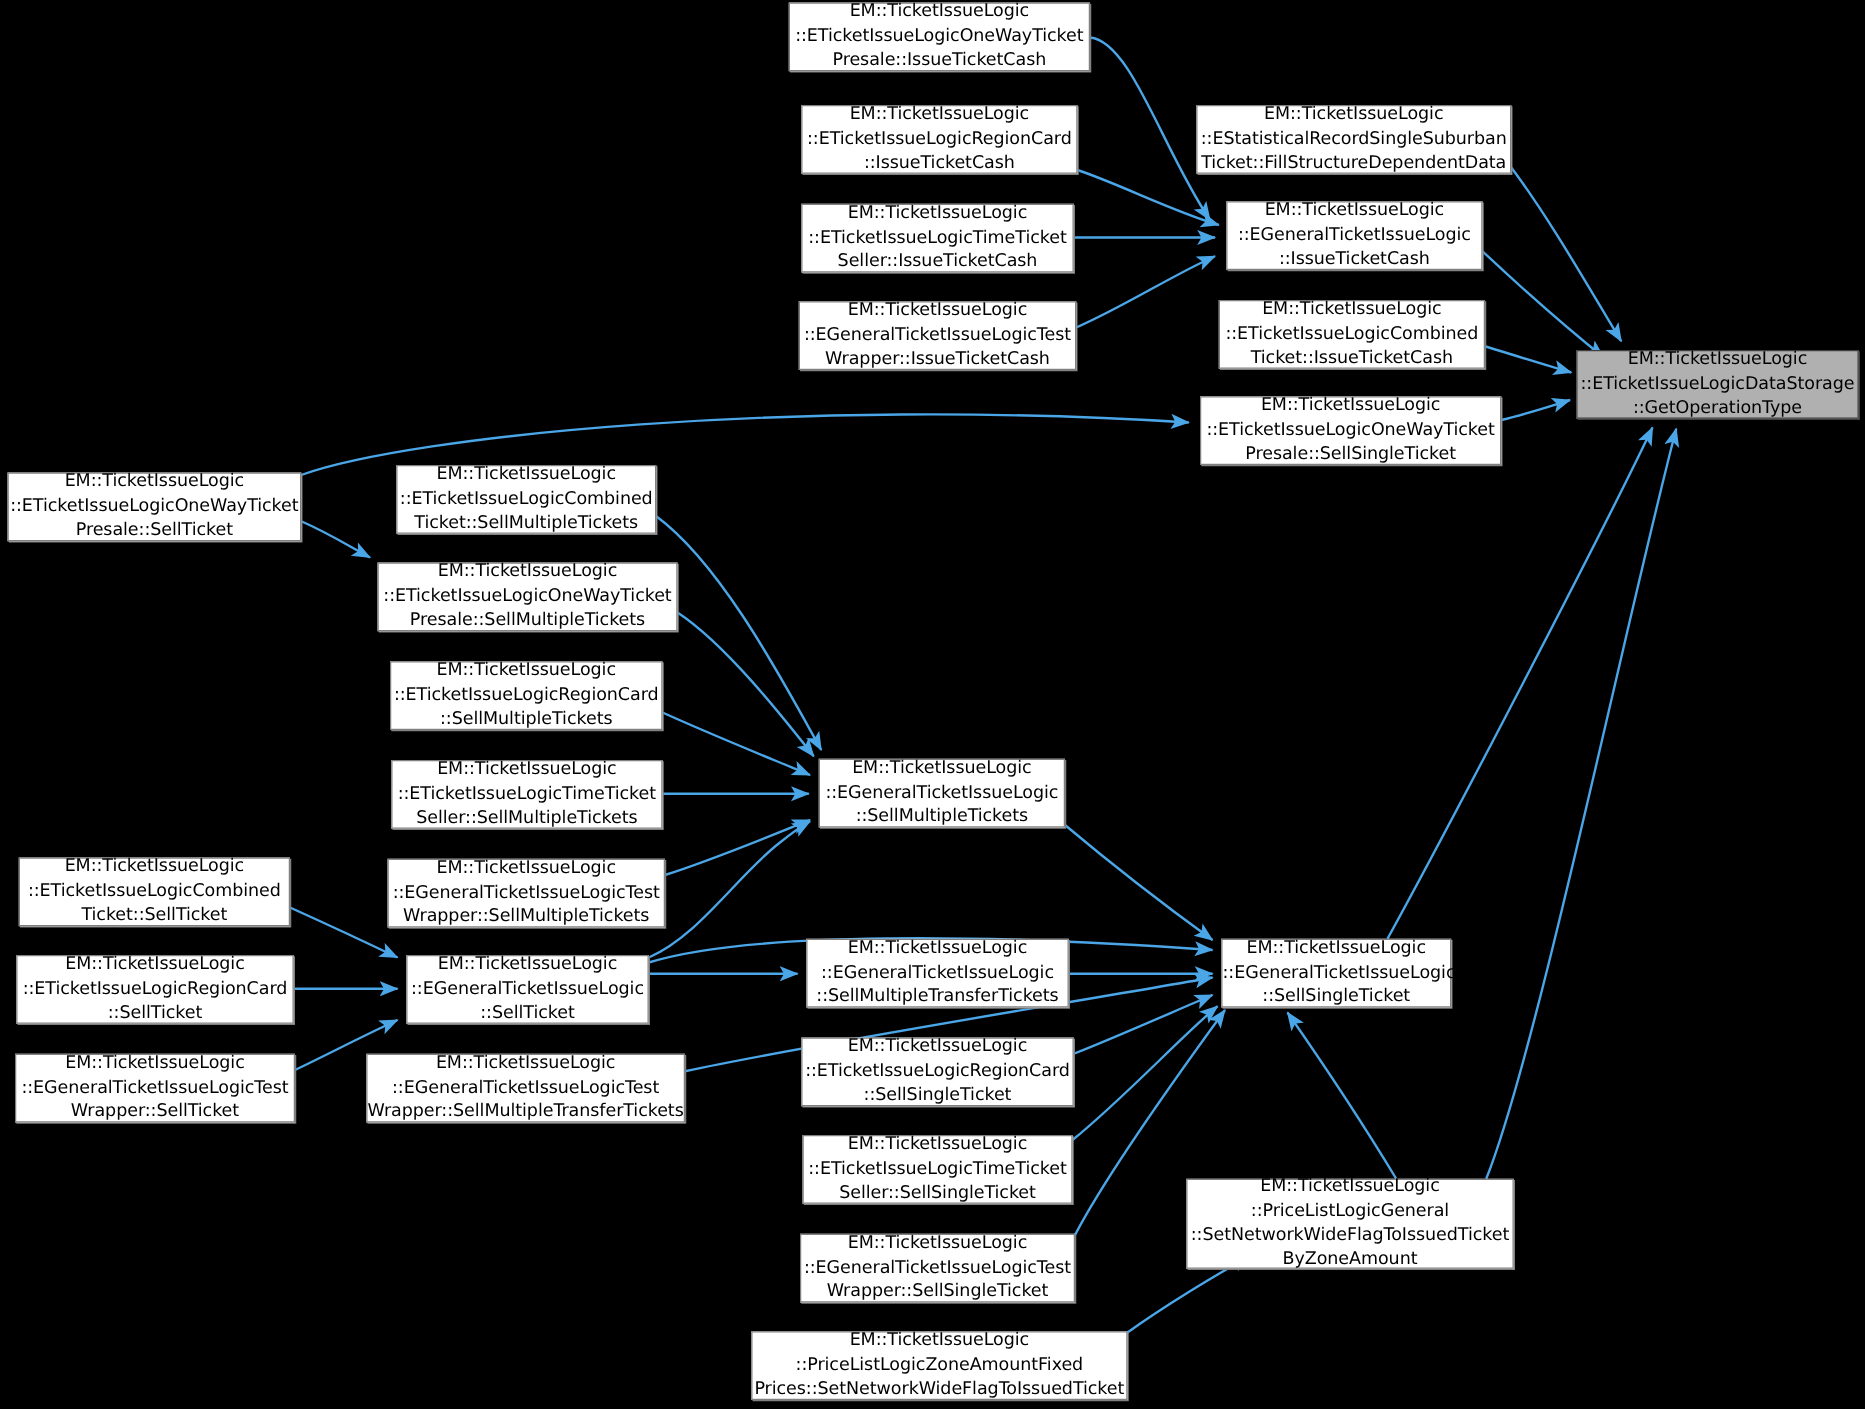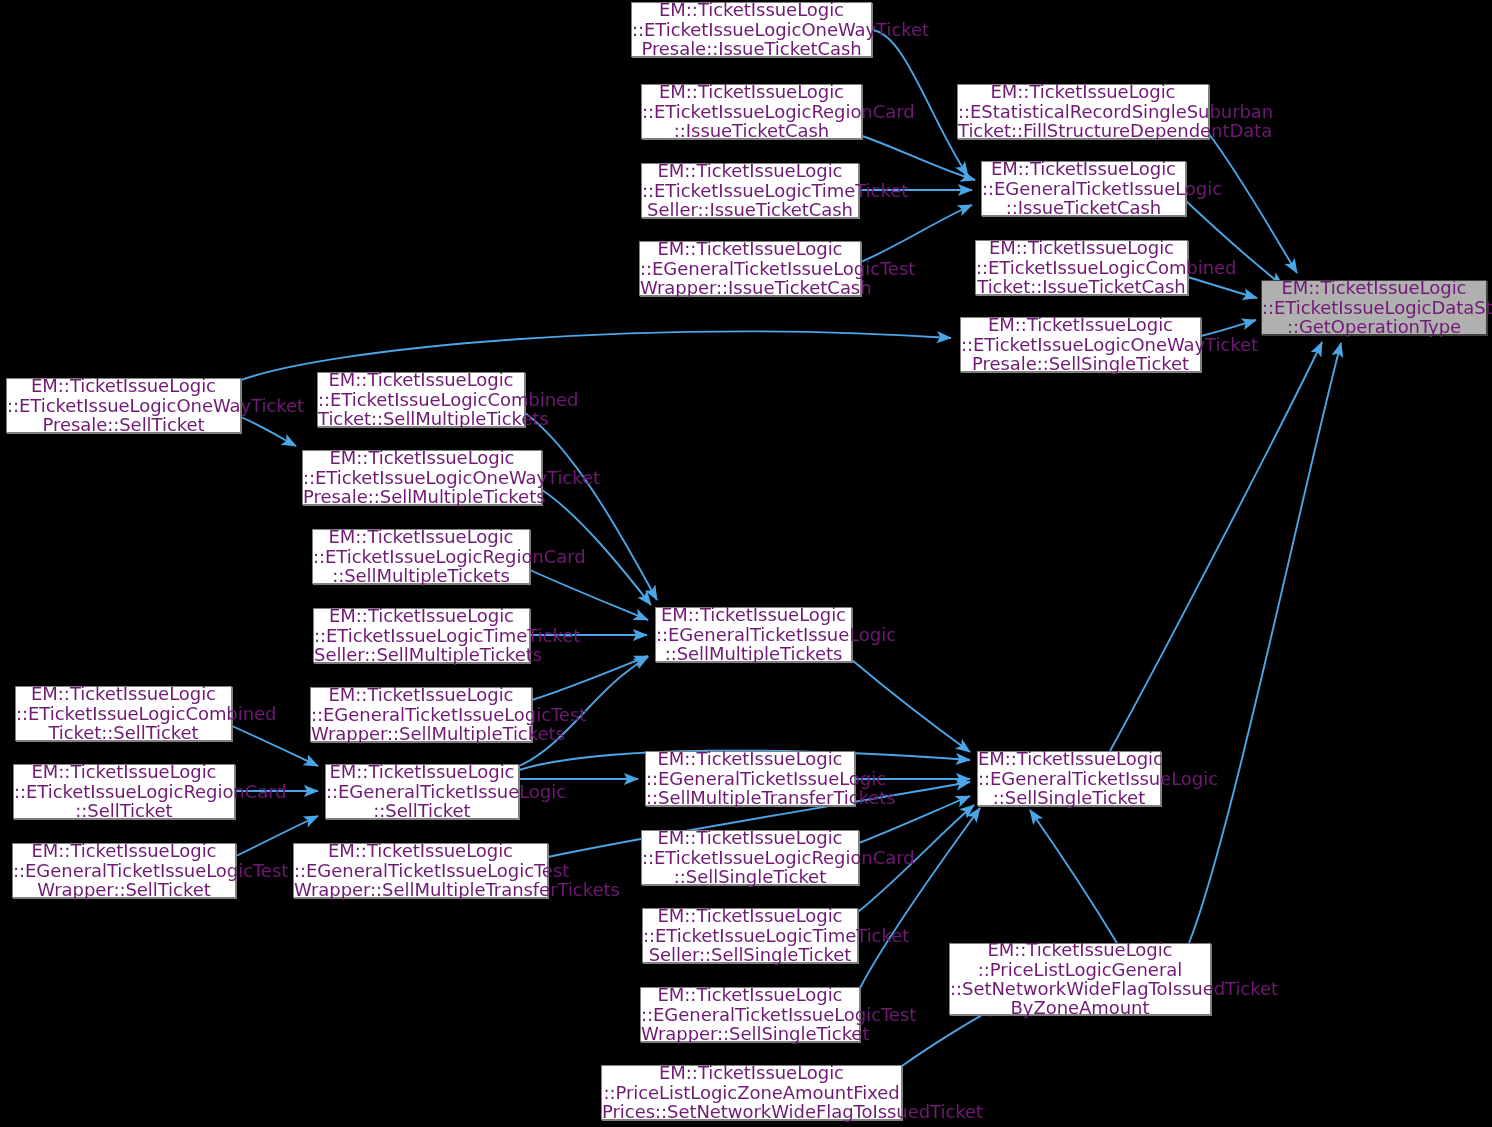--- a/index.html
+++ b/index.html
@@ -27,22 +27,22 @@
   .node {
     position: absolute;
     box-sizing: border-box;
     background: #ffffff;
     border: 1px solid #808080;
     box-shadow: 1px 1px 0 0 #808080;
     display: flex;
     align-items: center;
     justify-content: center;
     text-align: center;
-    color: #701a75;
-    font-size: 18px;
+    color: #000000;
+    font-size: 14px;
     line-height: 19.4px;
     letter-spacing: -0.05px;
     white-space: pre;
     overflow: visible;
   }
   .node.target {
     background: #b0b0b0;
     border: 1px solid #404040;
     box-shadow: 1px 1px 0 0 #404040;
   }

